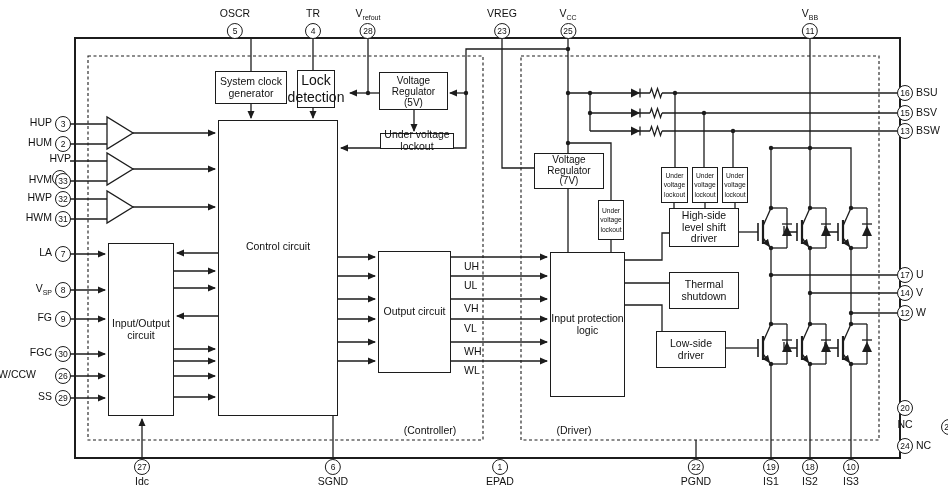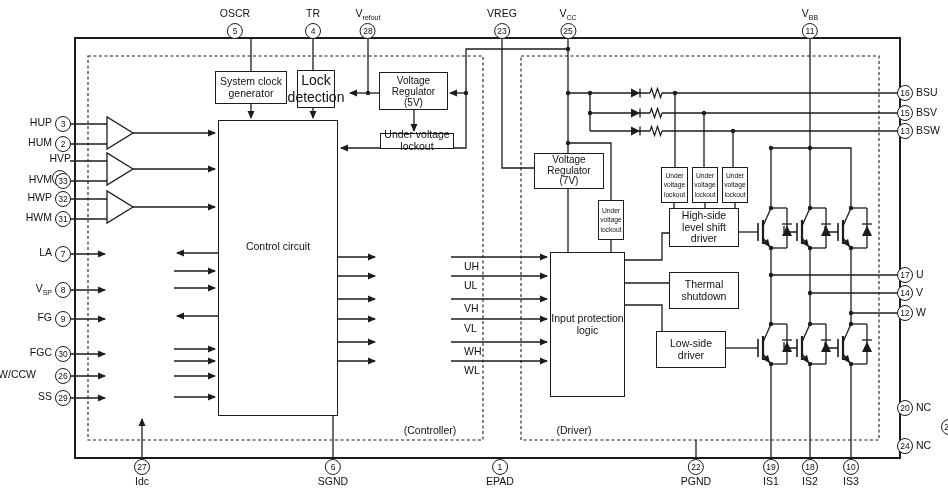--- a/index.html
+++ b/index.html
@@ -217,20 +217,23 @@
 <div class="block" style="left:215px;top:71px;width:72px;height:33px;">System clock
 generator</div>
 <div class="block small" style="left:297px;top:70px;width:38px;height:38px;">Lock
 detection</div>
 <div class="block" style="left:379px;top:72px;width:69px;height:38px;font-size:10px;line-height:1.1;">Voltage
 Regulator
 (5V)</div>
 <div class="block" style="left:380px;top:133px;width:74px;height:16px;">Under voltage
 lockout</div>
 <div class="block toplabel" style="left:218px;top:120px;width:120px;height:296px;">Control circuit</div>
+<div class="block" style="left:108px;top:243px;width:66px;height:173px;">Input/Output
+circuit</div>
+<div class="block" style="left:378px;top:251px;width:73px;height:122px;">Output circuit</div>
 <div class="block" style="left:534px;top:153px;width:70px;height:36px;font-size:10px;line-height:1.08;">Voltage
 Regulator
 (7V)</div>
 <div class="block tiny" style="left:598px;top:200px;width:26px;height:40px;">Under
 voltage
 lockout</div>
 <div class="block tiny" style="left:661px;top:167px;width:27px;height:36px;">Under
 voltage
 lockout</div>
 <div class="block tiny" style="left:692px;top:167px;width:26px;height:36px;">Under
@@ -350,21 +353,21 @@
       <span class="plabel">U</span>
     </div>
 <div class="pin right" style="left:897px;top:285px;">
       <span class="pcircle">14</span>
       <span class="plabel">V</span>
     </div>
 <div class="pin right" style="left:897px;top:305px;">
       <span class="pcircle">12</span>
       <span class="plabel">W</span>
     </div>
-<div class="pin right" style="left:897px;top:400px;">
+<div class="pin right" style="left:897px;top:400px;flex-direction:column;">
       <span class="pcircle">20</span>
       <span class="plabel">NC</span>
     </div>
 <div class="pin right" style="left:897px;top:419px;margin-left:44px;">
       <span class="pcircle">21</span>
       <span class="plabel">NC</span>
     </div>
 <div class="pin right" style="left:897px;top:438px;">
       <span class="pcircle">24</span>
       <span class="plabel">NC</span>

